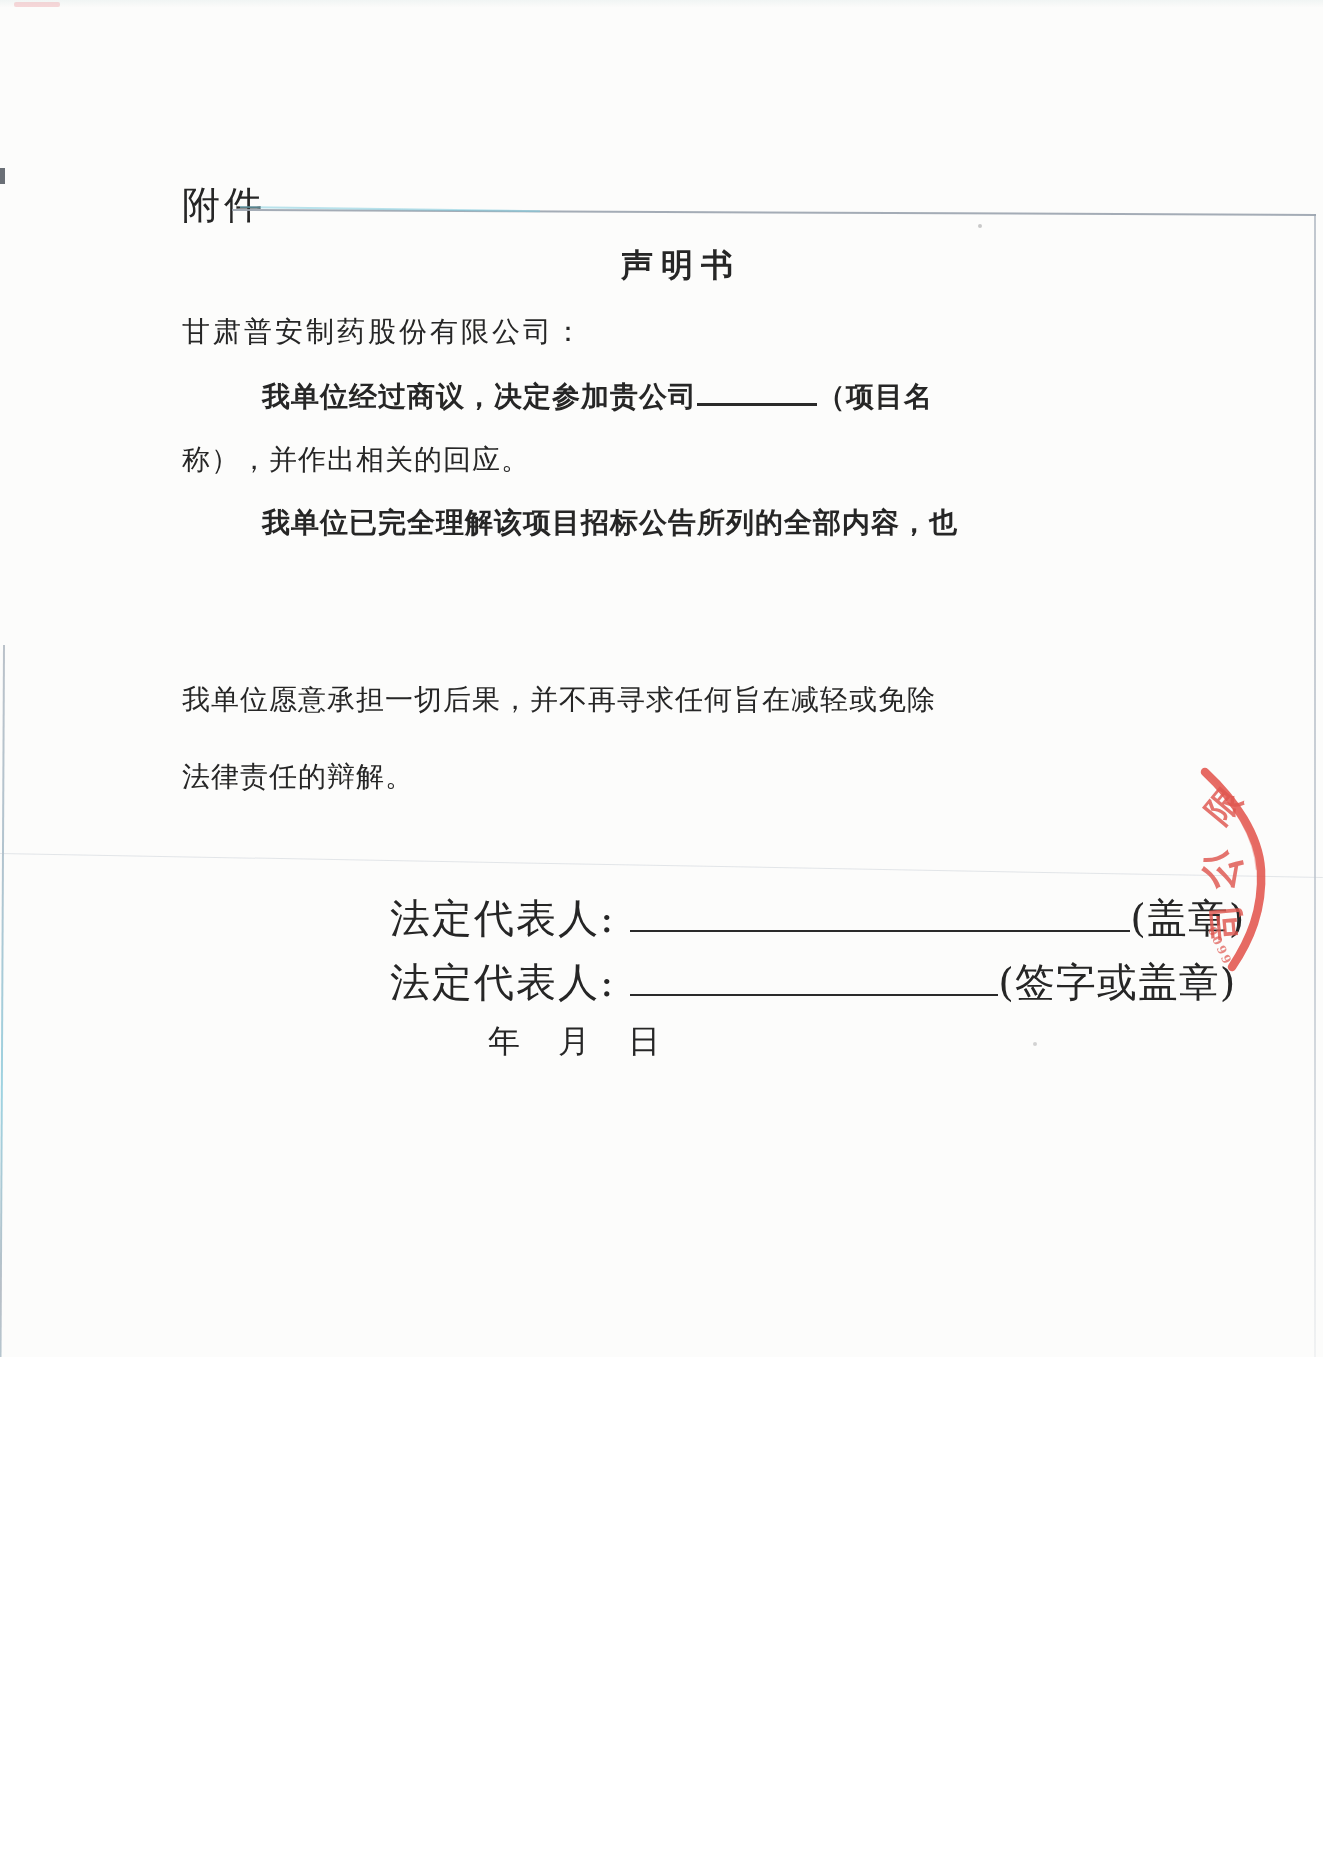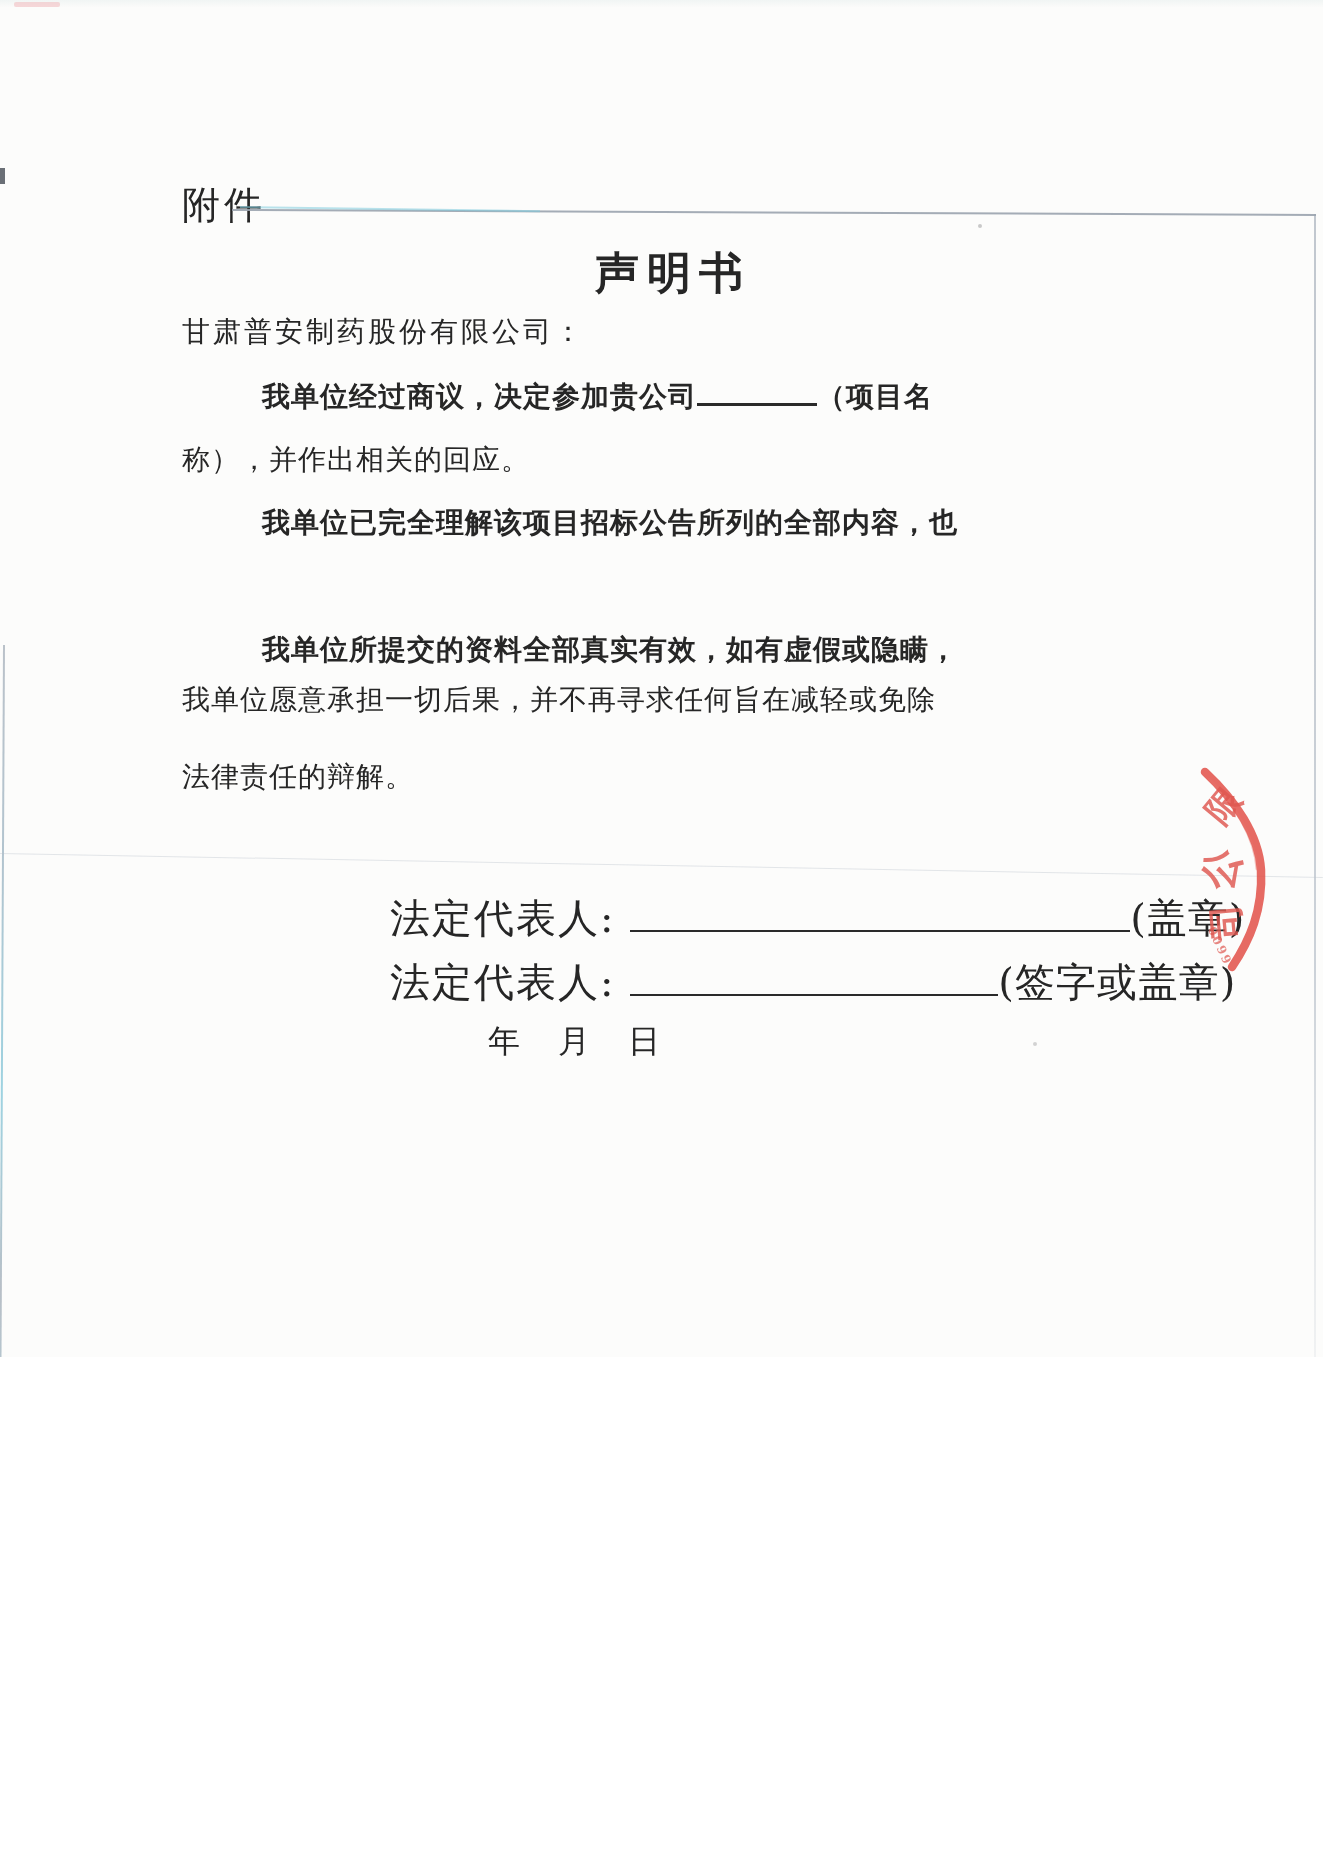--- a/index.html
+++ b/index.html
@@ -26,22 +26,22 @@
   .left-dark-tick{position:absolute;left:0;top:168px;width:5px;height:16px;background:#6a6f76;}
   .fold-line{position:absolute;left:0;top:853px;width:1323px;height:1px;
     background:rgba(185,192,203,.38);transform:rotate(1.04deg);transform-origin:left center;}
   .header-rule{position:absolute;left:232px;top:209px;width:1084px;height:1.6px;
     background:#9aa3ae;transform:rotate(.26deg);transform-origin:left center;opacity:.9;}
   .header-rule-cyan{position:absolute;left:240px;top:206px;width:300px;height:2px;
     background:#7fccdf;opacity:.55;transform:rotate(.8deg);transform-origin:left center;}
   .speck-1{position:absolute;left:978px;top:224px;width:4px;height:4px;border-radius:50%;background:#c9c9c9;}
   .speck-2{position:absolute;left:1033px;top:1042px;width:4px;height:4px;border-radius:50%;background:#d2d2d2;}
   .attachment{position:absolute;left:182px;top:180px;font-size:38px;letter-spacing:4px;}
-  .title{position:absolute;left:190px;top:244px;width:966px;text-align:center;
-    font-size:44px;font-weight:bold;letter-spacing:8px;}
+  .title{position:absolute;left:198px;top:244px;width:966px;text-align:center;
+    font-size:32px;font-weight:bold;letter-spacing:8px;}
   .bline{position:absolute;left:182px;width:980px;font-size:28px;letter-spacing:1px;white-space:nowrap;}
   .indent{padding-left:80px;font-weight:bold;}
   .salutation{top:313px;letter-spacing:3px;}
   .l1{top:378px;}
   .l2{top:441px;}
   .l3{top:504px;}
   .l4{top:567px;letter-spacing:-1px;}
   .l5{top:631px;}
   .l6{top:681px;}
   .l7{top:758px;}
@@ -87,21 +87,20 @@
   <div class="header-rule-cyan"></div>
   <div class="title">声明书</div>
 
   <div class="bline salutation">甘肃普安制药股份有限公司：</div>
 
   <div class="bline l1 indent">
     <span>我单位经过商议，决定参加贵公司</span><span class="blank blank-proj"></span><span>（项目名</span>
   </div>
   <div class="bline l2">称），并作出相关的回应。</div>
   <div class="bline l3 indent">我单位已完全理解该项目招标公告所列的全部内容，也</div>
-  <div class="bline l5 indent">我单位所提交的资料全部真实有效，如有虚假或隐瞒，</div>
   <div class="bline l6">我单位愿意承担一切后果，并不再寻求任何旨在减轻或免除</div>
   <div class="bline l7">法律责任的辩解。</div>
 
   <div class="sigline sig1">
     <span>法定代表人:</span>
     <span class="blank blank-unit"></span><span class="sig-note">(盖章)</span>
   </div>
   <div class="sigline sig2">
     <span>法定代表人:</span>
     <span class="blank blank-legal"></span><span class="sig-note">(签字或盖章)</span>

